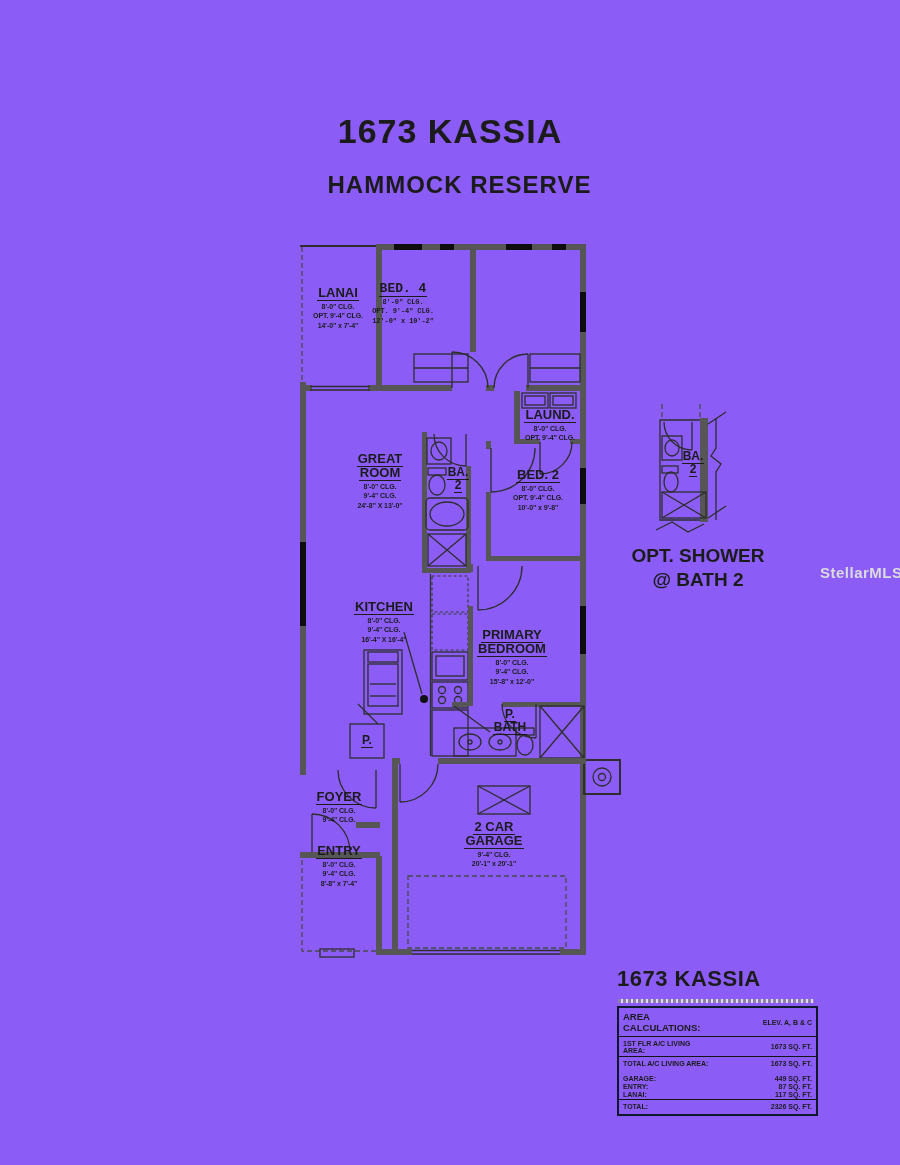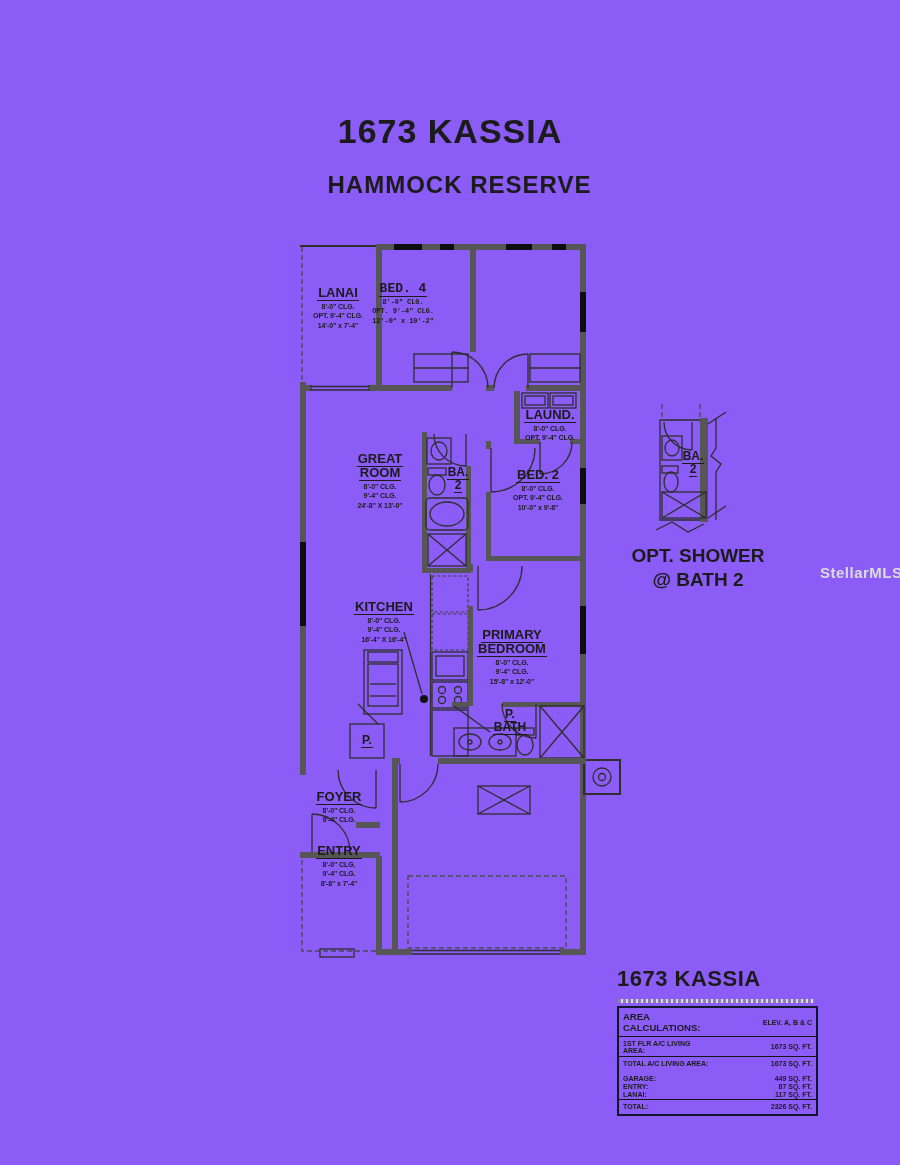--- a/index.html
+++ b/index.html
@@ -345,20 +345,28 @@
   </div>
 
   <div class="room-label" style="left:304px;top:790px;width:70px;">
     <div class="rname"><span>FOYER</span></div>
     <div class="rspec">
         <div>8'-0" CLG.</div>
         <div>9'-4" CLG.</div>
       </div>
   </div>
 
+  <div class="room-label" style="left:434px;top:820px;width:120px;">
+    <div class="rname"><span>2 CAR</span></div>
+    <div class="rname"><span>GARAGE</span></div>
+    <div class="rspec">
+        <div>9'-4" CLG.</div>
+        <div>20'-1" x 20'-1"</div>
+      </div>
+  </div>
 
   <div class="room-label" style="left:306px;top:844px;width:66px;">
     <div class="rname"><span>ENTRY</span></div>
     <div class="rspec">
         <div>8'-0" CLG.</div>
         <div>9'-4" CLG.</div>
         <div>8'-8" x 7'-4"</div>
       </div>
   </div>
 

